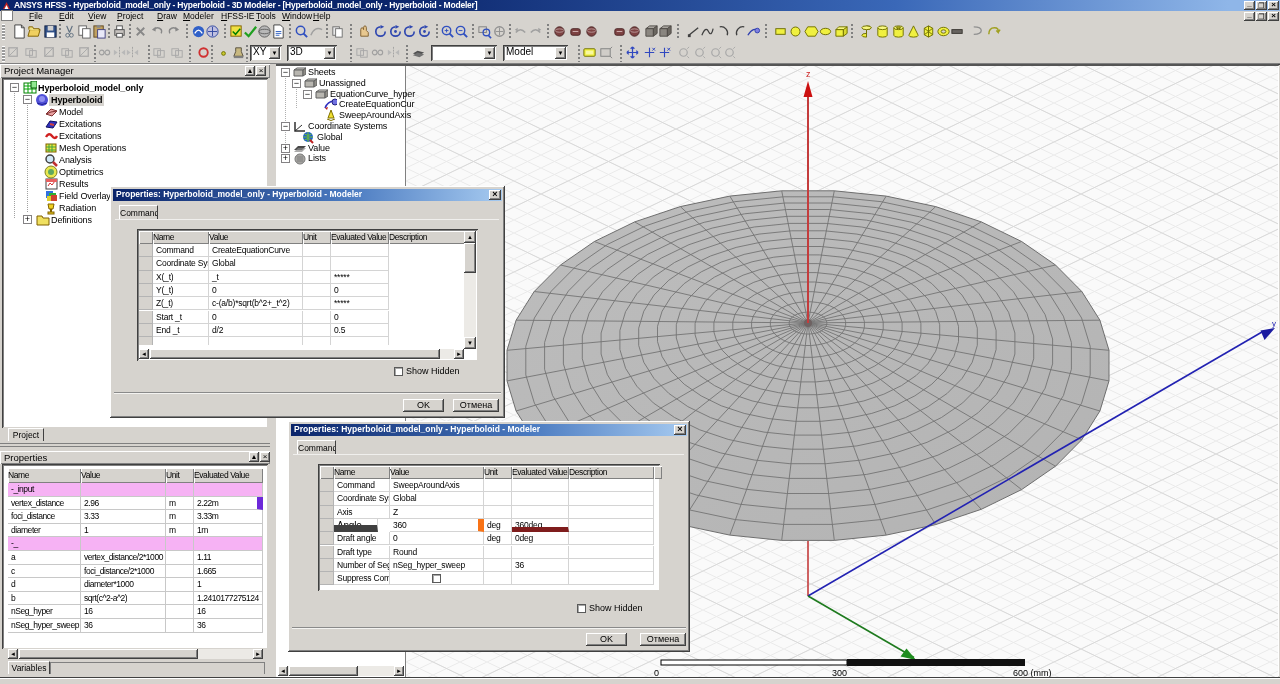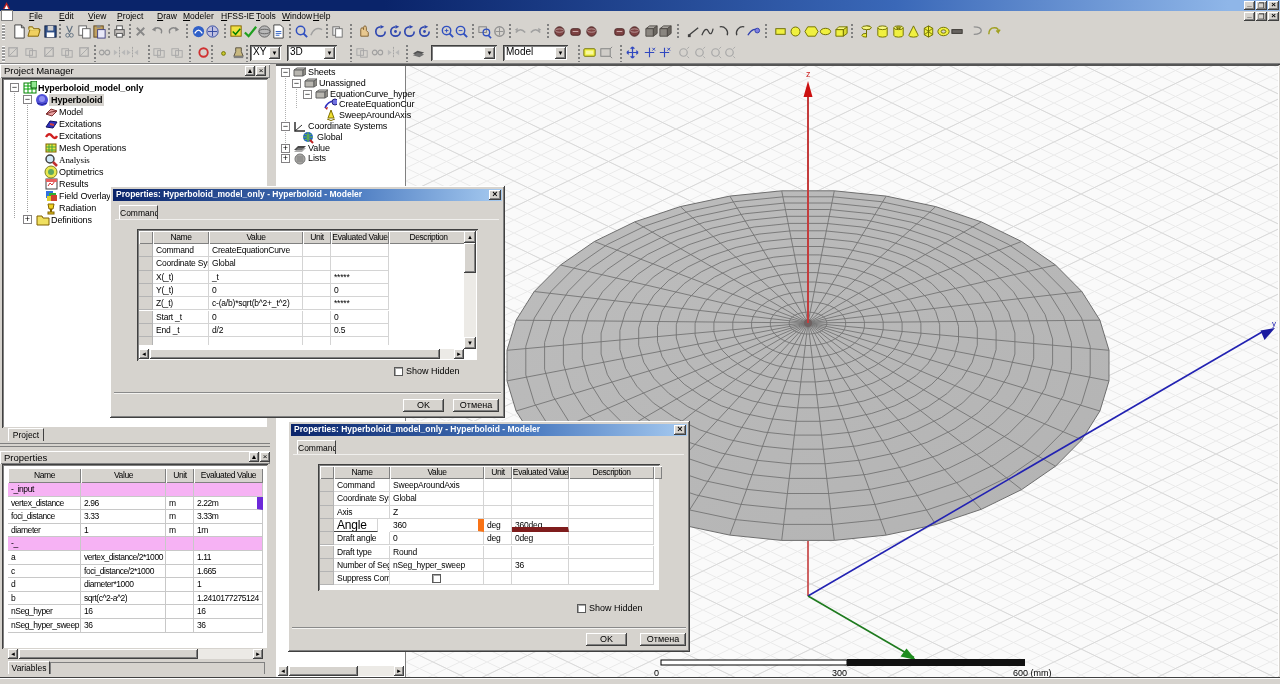--- a/index.html
+++ b/index.html
@@ -2,30 +2,31 @@
 <html><head><meta charset="utf-8"><style>
 *{margin:0;padding:0;box-sizing:border-box}
 body{width:1280px;height:684px;overflow:hidden;position:relative;
  font-family:"Liberation Sans",sans-serif;background:#d6d3ce;font-size:11px;color:#000}
 .a{position:absolute}
 .raised{box-shadow:inset -1px -1px 0 #404040,inset 1px 1px 0 #fff,inset -2px -2px 0 #808080,inset 2px 2px 0 #d6d3ce;background:#d6d3ce}
 .btn{box-shadow:inset -1px -1px 0 #404040,inset 1px 1px 0 #fff,inset -2px -2px 0 #808080;background:#d6d3ce;text-align:center}
 .sunk2{box-shadow:inset 1px 1px 0 #404040,inset -1px -1px 0 #d6d3ce,inset 2px 2px 0 #808080,inset -2px -2px 0 #fff;background:#fff}
 .hdr{background:#d6d3ce;box-shadow:inset 1px 1px 0 #fff,inset -1px -1px 0 #808080}
 .tcell{position:absolute;overflow:hidden;white-space:nowrap;background:#d6d3ce;
- box-shadow:inset 1px 1px 0 #fff,inset -1px -1px 0 #808080;text-align:center}
+ box-shadow:inset 1px 1px 0 #fff,inset -1px -1px 0 #808080;text-align:left}
 .sep{position:absolute;width:2px;background:repeating-linear-gradient(180deg,#808080 0 2px,#d6d3ce 2px 4px)}
 .cb{position:absolute;width:9px;height:9px;background:#fff;border:1px solid #5a5a5a;box-shadow:inset 1px 1px 0 #a8a8a8}
 </style></head><body>
 
 <div class="a" style="left:0;top:0;width:1280px;height:11px;background:linear-gradient(90deg,#0a246a 0%,#0a246a 30%,#3a68b8 70%,#8fb6e8 96%)">
 <svg class="a" style="left:2px;top:1px" width="9" height="9" viewBox="0 0 9 9">
       <path d="M1 8 L4.5 1 L8 8 Z" fill="#c02020"></path>
       <path d="M2.5 8 L4.5 4 L6.5 8 Z" fill="#fff"></path>
     </svg>
+<div class="a" style="left:14px;top:0px;font-size:8.5px;font-weight:bold;color:#fff;letter-spacing:-0.2px">ANSYS HFSS - Hyperboloid_model_only - Hyperboloid - 3D Modeler - [Hyperboloid_model_only - Hyperboloid - Modeler]</div>
 <div class="btn a" style="left:1244px;top:1px;width:11px;height:9px;font-size:8px;line-height:5px;font-weight:bold">_</div>
 <div class="btn a" style="left:1256px;top:1px;width:11px;height:9px;font-size:7px;line-height:9px">❐</div>
 <div class="btn a" style="left:1268px;top:1px;width:11px;height:9px;font-size:8px;line-height:8px;font-weight:bold">×</div>
 </div>
 <div class="a" style="left:0;top:11px;width:1280px;height:10px;background:#d6d3ce;font-size:8.5px">
 <div class="a" style="left:2px;top:0px;width:10px;height:9px;background:#fff;box-shadow:0 0 0 1px #808080"></div>
 <span class="a" style="left:29px;top:0px"><u>F</u>ile</span>
     <span class="a" style="left:59px;top:0px"><u>E</u>dit</span>
     <span class="a" style="left:88px;top:0px"><u>V</u>iew</span>
     <span class="a" style="left:117px;top:0px"><u>P</u>roject</span>
@@ -556,21 +557,21 @@
 <div class="a" style="left:59px;top:66px;font-size:9px;line-height:12px;white-space:nowrap;letter-spacing:-0.1px;">Excitations</div>
 <svg class="a" style="left:44px;top:77px" width="14" height="14" viewBox="0 0 14 14">
       <rect x="2" y="3" width="10" height="8" fill="#e8e840" stroke="#806000"></rect>
       <path d="M2 6 h10 M2 9 h10 M5 3 v8 M8 3 v8" stroke="#40a040"></path>
     </svg>
 <div class="a" style="left:59px;top:78px;font-size:9px;line-height:12px;white-space:nowrap;letter-spacing:-0.1px;">Mesh Operations</div>
 <svg class="a" style="left:44px;top:89px" width="14" height="14" viewBox="0 0 14 14">
       <circle cx="6" cy="6" r="4" fill="#d0e8f8" stroke="#404040" stroke-width="1.5"></circle>
       <path d="M9 9 L13 13" stroke="#c03030" stroke-width="2.5"></path>
     </svg>
-<div class="a" style="left:59px;top:90px;font-size:9px;line-height:12px;white-space:nowrap;letter-spacing:-0.1px;font-family:Liberation Serif, serif;">Analysis</div>
+<div class="a" style="left:59px;top:90px;font-size:9px;line-height:12px;white-space:nowrap;letter-spacing:-0.1px;">Analysis</div>
 <svg class="a" style="left:44px;top:101px" width="14" height="14" viewBox="0 0 14 14">
       <circle cx="7" cy="7" r="6" fill="#e8e850" stroke="#808020"></circle>
       <circle cx="7" cy="7" r="3" fill="#60a860"></circle>
     </svg>
 <div class="a" style="left:59px;top:102px;font-size:9px;line-height:12px;white-space:nowrap;letter-spacing:-0.1px;">Optimetrics</div>
 <svg class="a" style="left:44px;top:113px" width="14" height="14" viewBox="0 0 14 14">
       <rect x="2" y="2" width="11" height="10" fill="#fff" stroke="#404040"></rect>
       <path d="M4 9 L6 6 L8 8 L11 4" stroke="#d03030" fill="none"></path>
       <rect x="2" y="2" width="11" height="3" fill="#e86060"></rect>
     </svg>
@@ -759,21 +760,21 @@
 <div class="a" style="left:196px;top:71.3px;width:28px;height:13.3px;border-right:1px solid #d4d4d4;border-bottom:1px solid #d4d4d4;font-size:8.5px;line-height:13.3px;padding-left:3px;overflow:hidden;white-space:nowrap;letter-spacing:-0.2px;color:#000"></div>
 <div class="a" style="left:224px;top:71.3px;width:57px;height:13.3px;border-right:1px solid #d4d4d4;border-bottom:1px solid #d4d4d4;font-size:8.5px;line-height:13.3px;padding-left:3px;overflow:hidden;white-space:nowrap;letter-spacing:-0.2px;color:#000"></div>
 <div class="a" style="left:281px;top:71.3px;width:85px;height:13.3px;border-right:1px solid #d4d4d4;border-bottom:1px solid #d4d4d4;font-size:8.5px;line-height:13.3px;padding-left:3px;overflow:hidden;white-space:nowrap;letter-spacing:-0.2px;color:#000"></div>
 <div class="a" style="left:32px;top:84.6px;width:14px;height:13.3px;background:#d6d3ce;border-right:1px solid #b4b4b4;border-bottom:1px solid #b4b4b4;font-size:9px;line-height:13.3px;padding-left:3px;overflow:hidden;white-space:nowrap;letter-spacing:-0.2px;color:#000"></div>
 <div class="a" style="left:46px;top:84.6px;width:56px;height:13.3px;border-right:1px solid #d4d4d4;border-bottom:1px solid #d4d4d4;font-size:8.5px;line-height:13.3px;padding-left:3px;overflow:hidden;white-space:nowrap;letter-spacing:-0.2px;color:#000">Axis</div>
 <div class="a" style="left:102px;top:84.6px;width:94px;height:13.3px;border-right:1px solid #d4d4d4;border-bottom:1px solid #d4d4d4;font-size:8.5px;line-height:13.3px;padding-left:3px;overflow:hidden;white-space:nowrap;letter-spacing:-0.2px;color:#000">Z</div>
 <div class="a" style="left:196px;top:84.6px;width:28px;height:13.3px;border-right:1px solid #d4d4d4;border-bottom:1px solid #d4d4d4;font-size:8.5px;line-height:13.3px;padding-left:3px;overflow:hidden;white-space:nowrap;letter-spacing:-0.2px;color:#000"></div>
 <div class="a" style="left:224px;top:84.6px;width:57px;height:13.3px;border-right:1px solid #d4d4d4;border-bottom:1px solid #d4d4d4;font-size:8.5px;line-height:13.3px;padding-left:3px;overflow:hidden;white-space:nowrap;letter-spacing:-0.2px;color:#000"></div>
 <div class="a" style="left:281px;top:84.6px;width:85px;height:13.3px;border-right:1px solid #d4d4d4;border-bottom:1px solid #d4d4d4;font-size:8.5px;line-height:13.3px;padding-left:3px;overflow:hidden;white-space:nowrap;letter-spacing:-0.2px;color:#000"></div>
 <div class="a" style="left:32px;top:97.89999999999999px;width:14px;height:13.3px;background:#d6d3ce;border-right:1px solid #b4b4b4;border-bottom:1px solid #b4b4b4;font-size:9px;line-height:13.3px;padding-left:3px;overflow:hidden;white-space:nowrap;letter-spacing:-0.2px;color:#000"></div>
-<div class="a" style="left:46px;top:97.89999999999999px;width:44px;height:13.3px;border-right:1px solid #d4d4d4;border-bottom:1px solid #404040;font-size:12px;line-height:13.3px;padding-left:3px;overflow:hidden;white-space:nowrap;letter-spacing:-0.2px;color:#000">Angle</div>
+<div class="a" style="left:46px;top:97.89999999999999px;width:44px;height:13.3px;border-right:1px solid #d4d4d4;border-bottom:7px solid #404040;font-size:10px;line-height:13.3px;padding-left:3px;overflow:hidden;white-space:nowrap;letter-spacing:-0.2px;color:#000">Angle</div>
 <div class="a" style="left:102px;top:97.89999999999999px;width:94px;height:13.3px;border-right:6px solid #f97316;border-bottom:1px solid #d4d4d4;font-size:8.5px;line-height:13.3px;padding-left:3px;overflow:hidden;white-space:nowrap;letter-spacing:-0.2px;color:#000">360</div>
 <div class="a" style="left:196px;top:97.89999999999999px;width:28px;height:13.3px;border-right:1px solid #d4d4d4;border-bottom:1px solid #d4d4d4;font-size:8.5px;line-height:13.3px;padding-left:3px;overflow:hidden;white-space:nowrap;letter-spacing:-0.2px;color:#000">deg</div>
 <div class="a" style="left:224px;top:97.89999999999999px;width:57px;height:13.3px;border-right:1px solid #d4d4d4;border-bottom:5px solid #7f1d1d;font-size:8.5px;line-height:13.3px;padding-left:3px;overflow:hidden;white-space:nowrap;letter-spacing:-0.2px;color:#000">360deg</div>
 <div class="a" style="left:281px;top:97.89999999999999px;width:85px;height:13.3px;border-right:1px solid #d4d4d4;border-bottom:1px solid #d4d4d4;font-size:8.5px;line-height:13.3px;padding-left:3px;overflow:hidden;white-space:nowrap;letter-spacing:-0.2px;color:#000"></div>
 <div class="a" style="left:32px;top:111.19999999999999px;width:14px;height:13.3px;background:#d6d3ce;border-right:1px solid #b4b4b4;border-bottom:1px solid #b4b4b4;font-size:9px;line-height:13.3px;padding-left:3px;overflow:hidden;white-space:nowrap;letter-spacing:-0.2px;color:#000"></div>
 <div class="a" style="left:46px;top:111.19999999999999px;width:56px;height:13.3px;border-right:1px solid #d4d4d4;border-bottom:1px solid #d4d4d4;font-size:8.5px;line-height:13.3px;padding-left:3px;overflow:hidden;white-space:nowrap;letter-spacing:-0.2px;color:#000">Draft angle</div>
 <div class="a" style="left:102px;top:111.19999999999999px;width:94px;height:13.3px;border-right:1px solid #d4d4d4;border-bottom:1px solid #d4d4d4;font-size:8.5px;line-height:13.3px;padding-left:3px;overflow:hidden;white-space:nowrap;letter-spacing:-0.2px;color:#000">0</div>
 <div class="a" style="left:196px;top:111.19999999999999px;width:28px;height:13.3px;border-right:1px solid #d4d4d4;border-bottom:1px solid #d4d4d4;font-size:8.5px;line-height:13.3px;padding-left:3px;overflow:hidden;white-space:nowrap;letter-spacing:-0.2px;color:#000">deg</div>
 <div class="a" style="left:224px;top:111.19999999999999px;width:57px;height:13.3px;border-right:1px solid #d4d4d4;border-bottom:1px solid #d4d4d4;font-size:8.5px;line-height:13.3px;padding-left:3px;overflow:hidden;white-space:nowrap;letter-spacing:-0.2px;color:#000">0deg</div>
 <div class="a" style="left:281px;top:111.19999999999999px;width:85px;height:13.3px;border-right:1px solid #d4d4d4;border-bottom:1px solid #d4d4d4;font-size:8.5px;line-height:13.3px;padding-left:3px;overflow:hidden;white-space:nowrap;letter-spacing:-0.2px;color:#000"></div>

